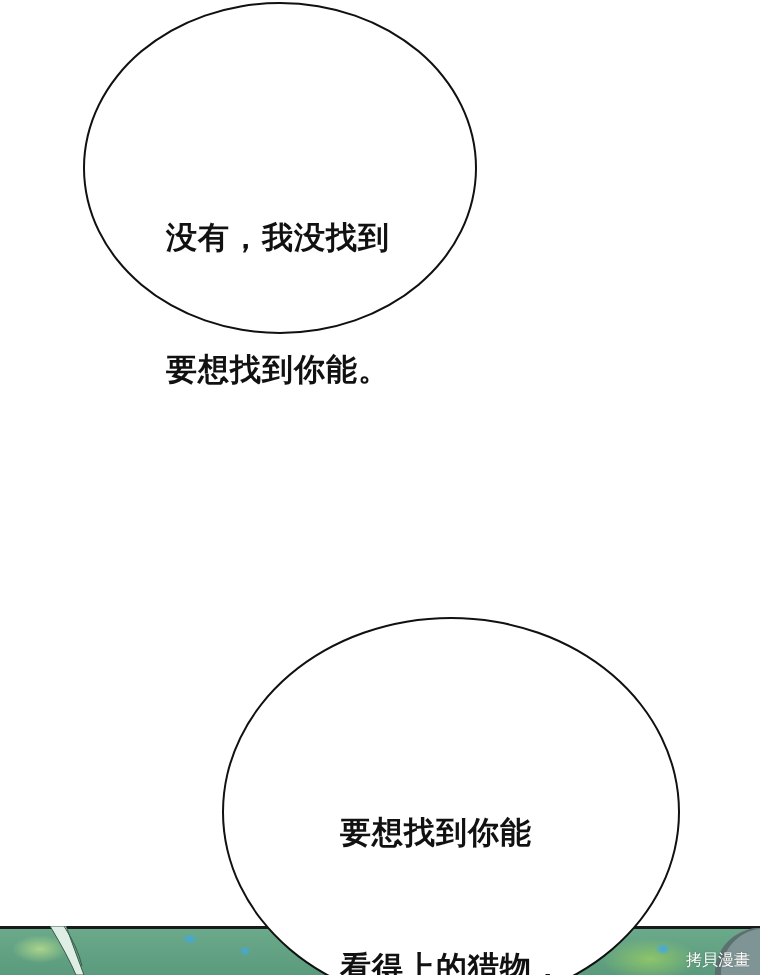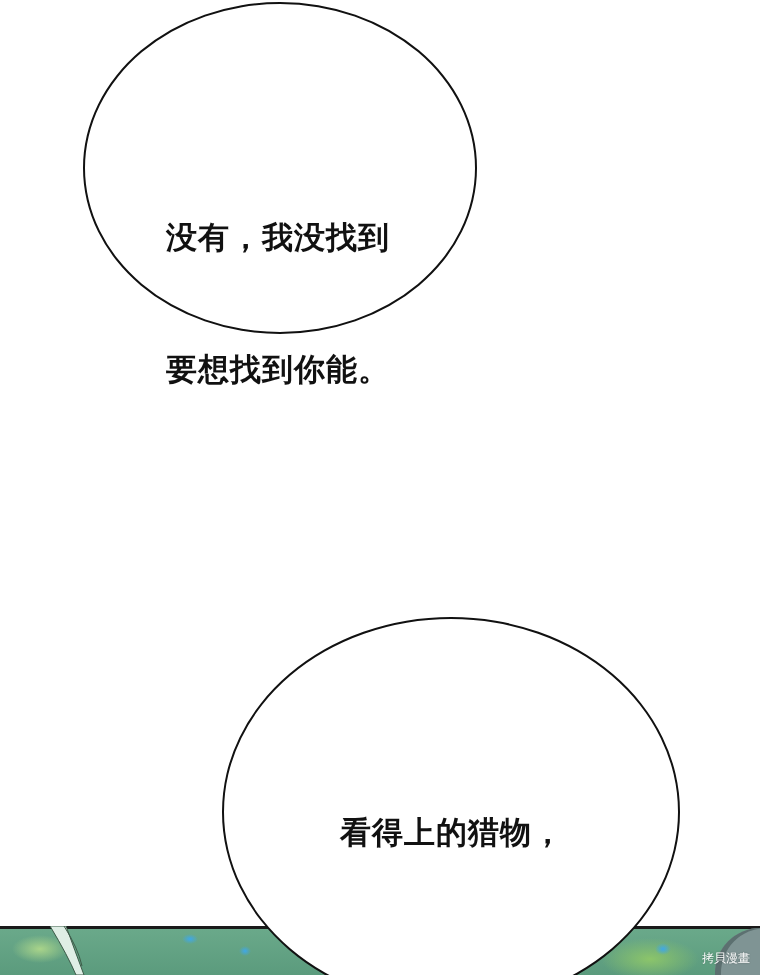--- a/index.html
+++ b/index.html
@@ -23,21 +23,21 @@
   .leaf-stroke {
     position: absolute; left: 50px; top: 926px; width: 40px; height: 49px;
   }
   .creature {
     position: absolute; left: 715px; top: 928px; width: 90px; height: 90px;
     border-radius: 50%; background: #7f9494;
     box-shadow: inset 6px 0 0 #5c7070;
   }
   .watermark {
     position: absolute; right: 10px; top: 950px;
-    color: #ffffff; font-size: 12px; letter-spacing: 0px;
+    color: #ffffff; font-size: 16px; letter-spacing: 0px;
     text-shadow: 0 0 2px rgba(0,0,0,0.3);
   }
   .bubble {
     position: absolute; background: #ffffff; border: 2.5px solid #111;
     border-radius: 50%; box-sizing: border-box;
   }
   .bubble-1 { left: 83px; top: 2px; width: 394px; height: 332px; }
   .bubble-2 { left: 222px; top: 617px; width: 458px; height: 390px; }
   .bubble-text {
     position: absolute; color: #111; font-size: 31px; line-height: 44px;
@@ -58,16 +58,17 @@
 <div class="watermark">拷貝漫畫</div>
 
 <div class="bubble bubble-1"></div>
 <div class="bubble-text text-1">
   <div>没有，我没找到</div>
   <div>要想找到你能。</div>
 </div>
 
 <div class="bubble bubble-2"></div>
 <div class="bubble-text text-2">
+  <div>要想找到你能</div>
   <div>看得上的猎物，</div>
   
   
 </div>
 
 </body></html>

